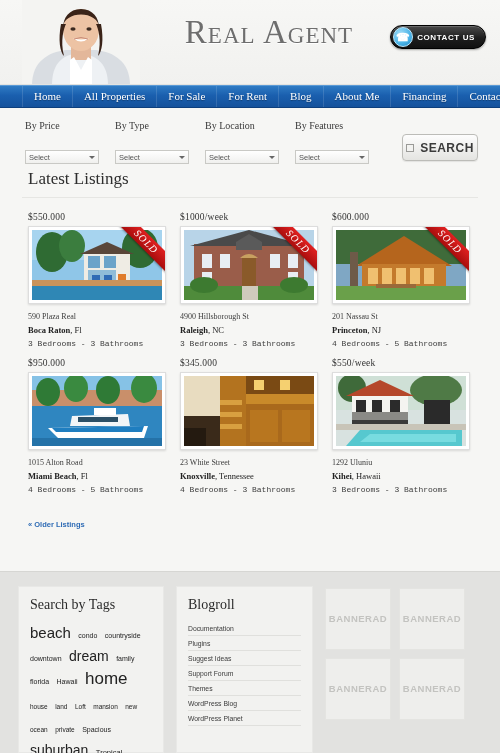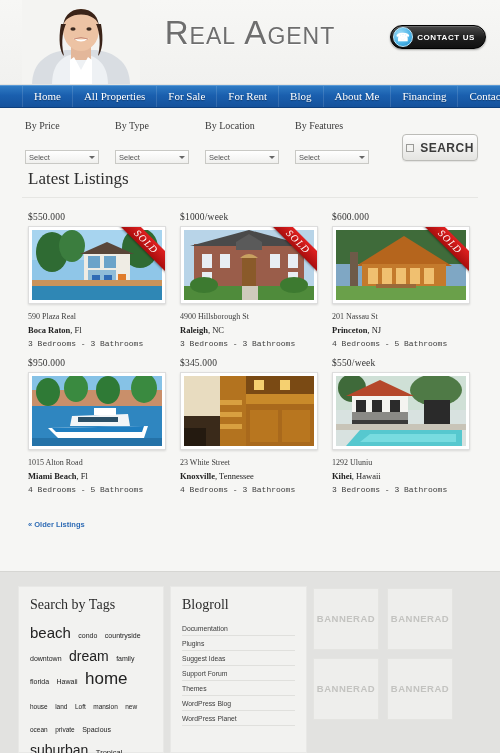--- a/index.html
+++ b/index.html
@@ -20,23 +20,23 @@
   .header:after {
     content:""; position:absolute; left:0; right:0; bottom:0; height:1px;
     background:#e3e3e0;
   }
   .agent-photo {
     position: absolute; left: 22px; bottom: 0; width: 118px; height: 85px;
     overflow: hidden;
   }
   .agent-photo svg { display:block; }
   .site-title {
-    position: absolute; left: 135px; top: 14px; width: 230px;
+    position: absolute; left: 154px; top: 14px; width: 230px;
     text-align: center;
-    font-family: Liberation Sans, sans-serif;
+    font-family: Liberation Serif, serif;
     font-size: 33px; letter-spacing: 1px;
     color: #6e6e6e; font-variant: small-caps;
     text-shadow: 0 1px 0 #fff;
     white-space: nowrap;
   }
   .contact-btn {
     position: absolute; right: 14px; top: 25px;
     height: 24px; padding: 0 10px 0 26px;
     border-radius: 12px;
     background: linear-gradient(180deg,#4a4a4a 0%, #1d1d1d 55%, #111 100%);
@@ -157,21 +157,21 @@
     font-size: 7.5px; color: #2e6bb5; font-weight: bold;
     padding: 16px 0 0 6px; display: inline-block; cursor: pointer;
   }
 
   
   .footer {
     position: absolute; left: 0; bottom: 0; width: 500px; height: 182px;
     background: #e2e2e0;
     border-top: 1px solid #d6d6d3;
     padding: 14px 18px 0 18px;
-    display: flex; gap: 6px; margin-top: 8px;
+    display: flex; gap: 12px; margin-top: 8px;
   }
   .widget {
     background: #f2f2f0; border: 1px solid #e8e8e6;
     padding: 10px 11px;
   }
   .widget-title {
     font-family: "Liberation Serif", serif;
     font-size: 14px; color: #2b2b2b; font-weight: normal; margin-bottom: 8px;
   }
   .w-tags { width: 146px; }

